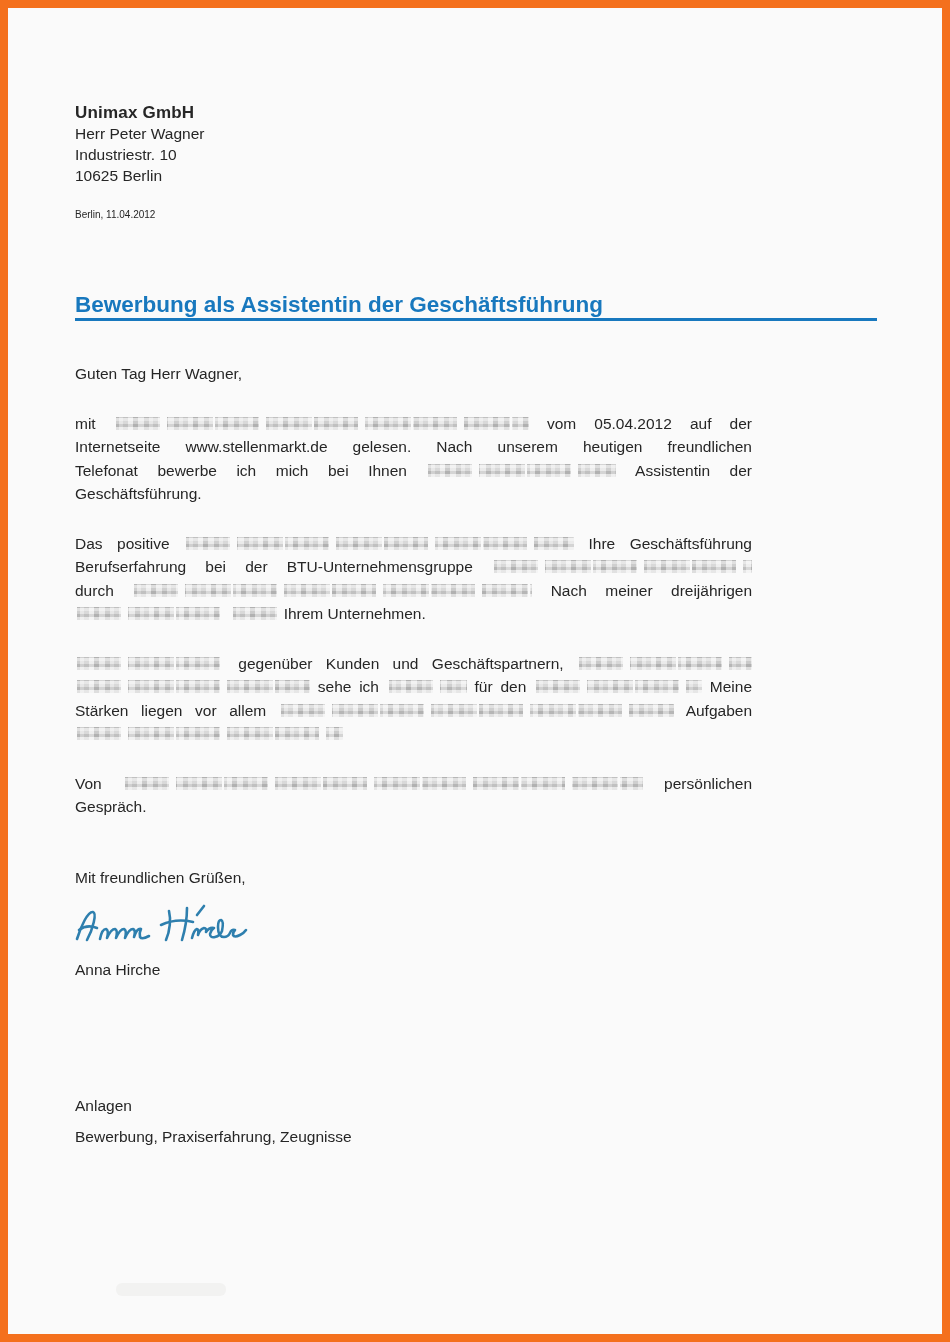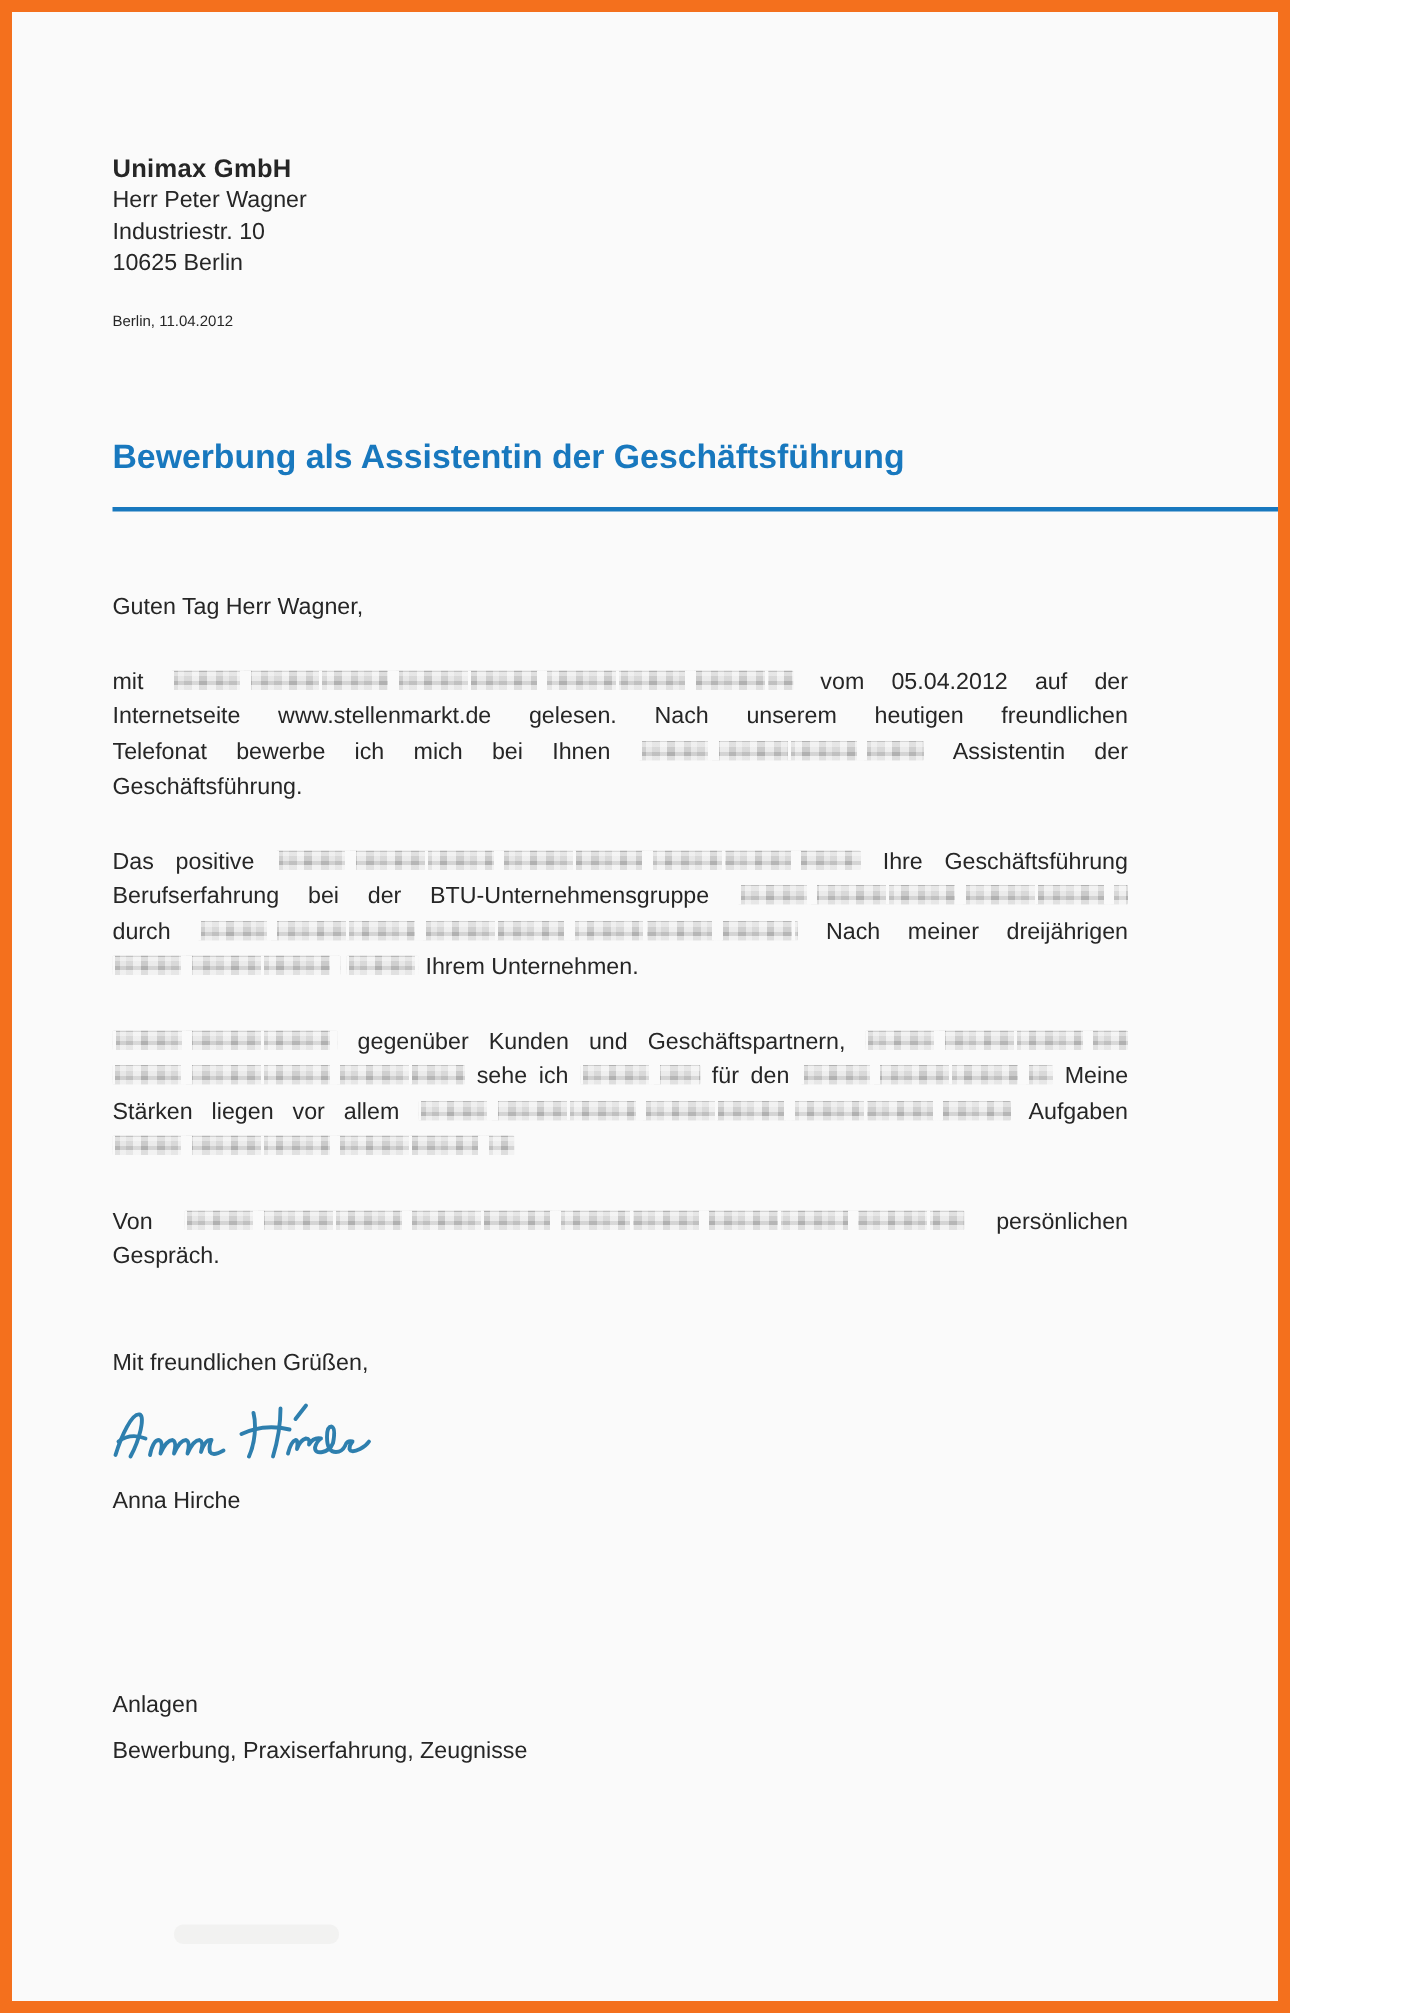--- a/index.html
+++ b/index.html
@@ -5,39 +5,39 @@
   :root{
     --orange:#f4701d;
     --paper:#fafafa;
     --blue:#1878be;
     --ink:#262626;
     --sig:#2e7fae;
   }
   *{margin:0;padding:0;box-sizing:border-box;}
   html,body{background:#fff;}
   .sheet{
-    width:860px;height:1342px;
+    width:950px;height:1342px;
     border:8px solid var(--orange);
     background:var(--paper);
     position:relative;
     font-family:"Liberation Sans","DejaVu Sans",sans-serif;
     color:var(--ink);
     overflow:hidden;
   }
   .content{padding:95px 0 0 67px;}
   .sender{font-size:17px;font-weight:bold;letter-spacing:.2px;}
   .recipient{font-size:15.5px;line-height:21px;}
   .dateline{margin-top:23px;font-size:10px;}
   .subject{
     margin-top:72px;width:802px;
     font-size:22.5px;font-weight:bold;color:var(--blue);
-    padding-bottom:20px;border-bottom:3px solid var(--blue);
+    padding-bottom:0;border-bottom:3px solid var(--blue);
   }
   .body-col{width:677px;font-size:15.5px;line-height:23.5px;}
-  .salutation{margin-top:52px;}
+  .salutation{margin-top:41px;}
   .para{margin-top:26px;}
   .line{min-height:23.5px;}
   .line.just{text-align:justify;text-align-last:justify;}
   .redact{
     display:inline-block;height:13px;vertical-align:-1px;border-radius:1px;
     background-image:
       repeating-linear-gradient(90deg, var(--paper) 0 2px, transparent 2px 46px, var(--paper) 46px 53px, transparent 53px 99px),
       repeating-linear-gradient(0deg, rgba(255,255,255,.50) 0 3px, rgba(110,110,110,.14) 3px 6px, rgba(255,255,255,.22) 6px 9px),
       repeating-linear-gradient(90deg,#c2c2c2 0 5px,#e0e0e0 5px 9px,#cecece 9px 14px,#eaeaea 14px 19px,#bcbcbc 19px 24px,#e5e5e5 24px 30px);
   }

